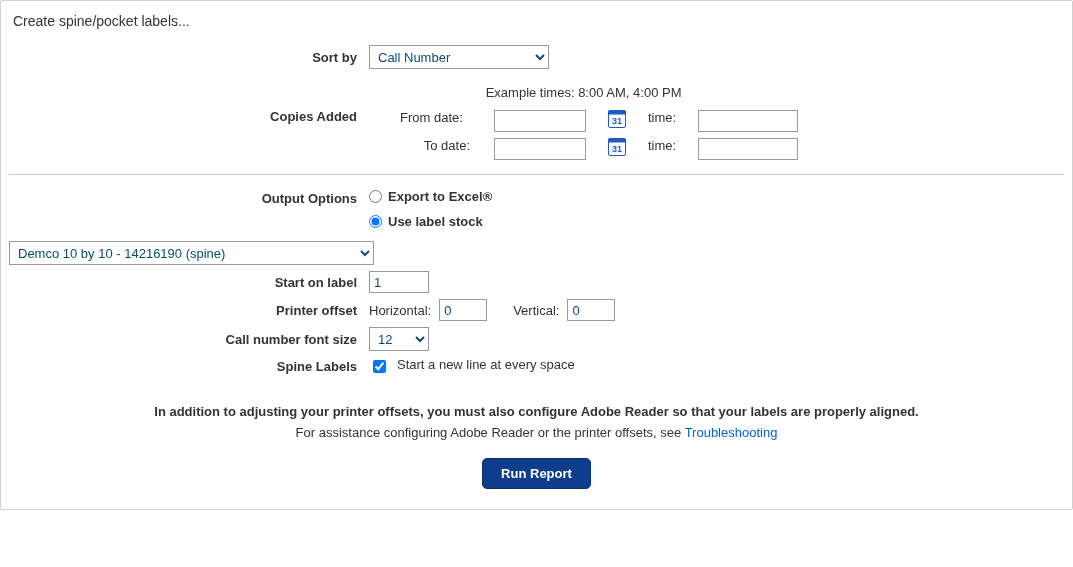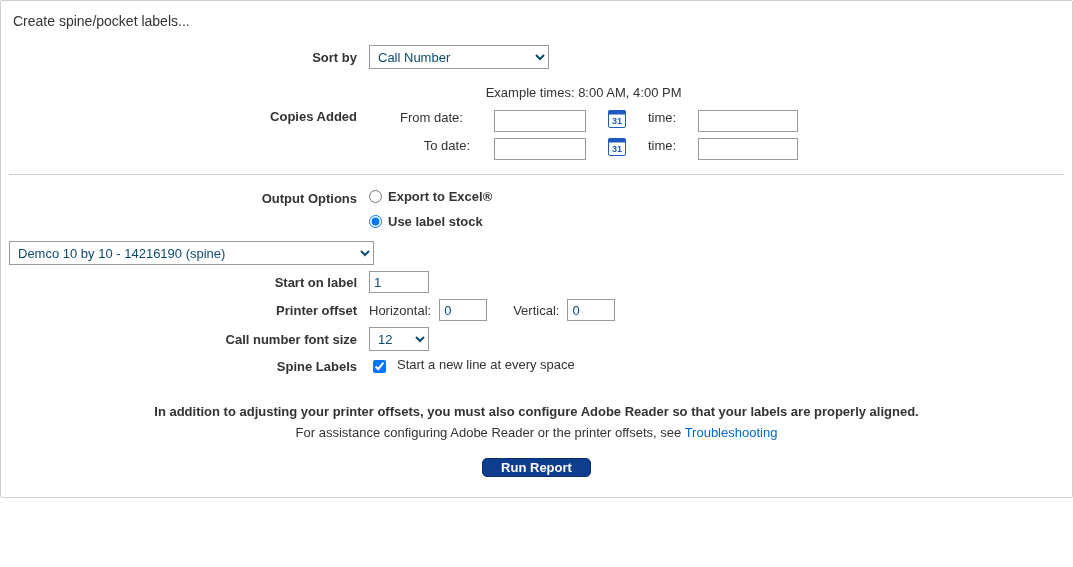--- a/index.html
+++ b/index.html
@@ -78,21 +78,21 @@
     cursor: pointer;
   }
   .btn-primary {
     display: inline-block;
     border: 1px solid #0a2f70;
     border-radius: 5px;
     background: var(--btn-blue);
     color: #fff;
     font-weight: bold;
     font-size: 13px;
-    padding: 1px 18px;
+    padding: 7px 18px;
     cursor: pointer;
   }
 
   .divider {
     border: none;
     border-top: 1px solid var(--divider);
     margin: 14px 0;
   }
 
   .example-times {

